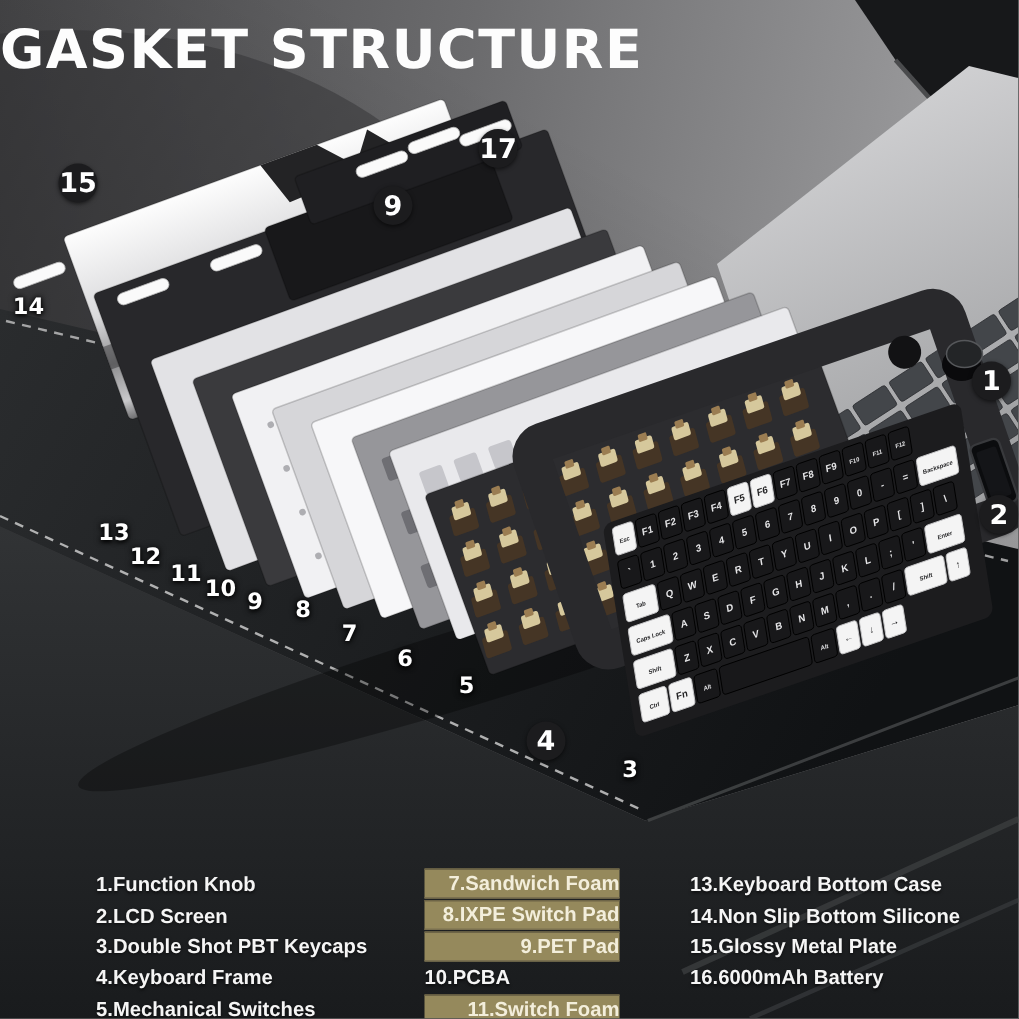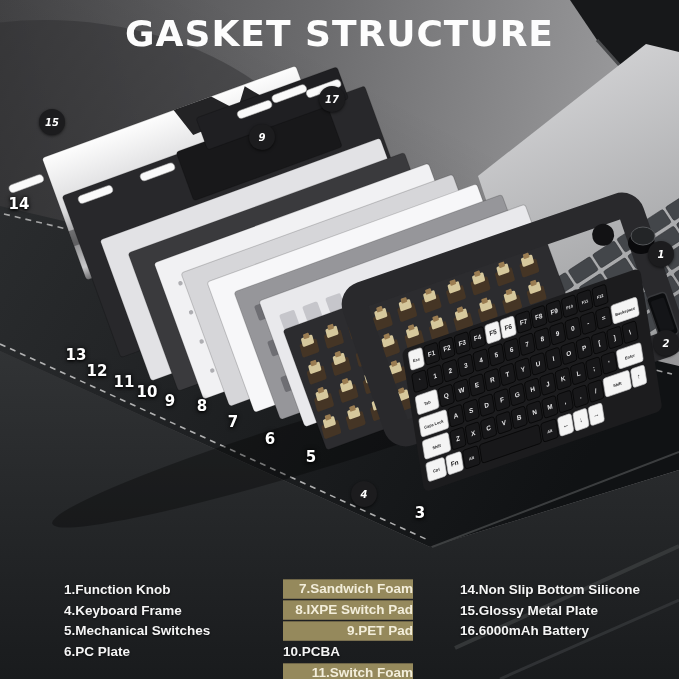--- a/index.html
+++ b/index.html
@@ -1,28 +1,28 @@
 <!DOCTYPE html>
 <html><head>
 <meta charset="utf-8">
 <style>
   html,body{margin:0;padding:0;background:#555;}
   .stage{position:relative;width:679px;height:679px;overflow:hidden;
          font-family:"Liberation Sans",sans-serif;
          background:linear-gradient(100deg,#474749 0%,#6b6b6d 40%,#9b9b9d 82%,#a9a9ab 100%);}
   #scene{position:absolute;left:0;top:0;}
-  .title{position:absolute;top:13px;left:0;right:0;text-align:center;
+  .title{position:absolute;top:13px;left:0;right:0;text-align:left;
          font-family:"DejaVu Sans",sans-serif;font-weight:bold;font-size:36px;
          letter-spacing:1px;color:#fdfdfd;}
   
   .co{position:absolute;transform:translate(-50%,-50%);color:#fff;
       font-family:"DejaVu Sans",sans-serif;font-weight:bold;z-index:5;}
   .co.circle{width:26px;height:26px;background:#1c1c1e;border-radius:50%;
-      display:flex;align-items:center;justify-content:center;font-size:10px;
-      box-shadow:0 1px 3px rgba(0,0,0,.6);font-style:italic;}
+      display:flex;align-items:center;justify-content:center;font-size:18px;
+      box-shadow:0 1px 3px rgba(0,0,0,.6);}
   .co.plain{font-size:15px;text-shadow:0 1px 3px #000,0 0 5px rgba(0,0,0,.9);text-align:center;}
   
   #legend{position:absolute;left:0;top:546px;width:679px;z-index:6;}
   .l-col{position:absolute;top:0;margin-top:33px;}
   .l-col.c0{left:64px;} .l-col.c1{left:283px;text-align:right;} .l-col.c2{left:460px;}
   .l-item{height:20.8px;display:flex;align-items:center;}
   .l-text{font-size:13.5px;font-weight:bold;color:#f5f5f5;white-space:nowrap;
           text-shadow:0 1px 2px rgba(0,0,0,.6);}
   .l-text.hl{display:inline-block;width:124px;background:#95895c;color:#f3eedb;
           padding:1px 0 2px 6px;border-top:1px solid #6e6547;border-bottom:1px solid #7a7050;
@@ -616,20 +616,26 @@
   <div class="co circle" style="left:52px;top:122px">15</div>
   <div class="co circle" style="left:262px;top:137px">9</div>
   <div class="co circle" style="left:332px;top:99px">17</div>
 
   <div id="legend">
     <div class="l-col c0" id="legend-col-0">
         <div class="l-item">
           <span class="l-text">1.Function Knob</span>
         </div>
         <div class="l-item">
+          <span class="l-text">2.LCD Screen</span>
+        </div>
+        <div class="l-item">
+          <span class="l-text">3.Double Shot PBT Keycaps</span>
+        </div>
+        <div class="l-item">
           <span class="l-text">4.Keyboard Frame</span>
         </div>
         <div class="l-item">
           <span class="l-text">5.Mechanical Switches</span>
         </div>
         <div class="l-item">
           <span class="l-text">6.PC Plate</span>
         </div>
       </div>
     <div class="l-col c1" id="legend-col-1">
@@ -643,20 +649,23 @@
           <span class="l-text hl">9.PET Pad</span>
         </div>
         <div class="l-item">
           <span class="l-text">10.PCBA</span>
         </div>
         <div class="l-item">
           <span class="l-text hl">11.Switch Foam</span>
         </div>
       </div>
     <div class="l-col c2" id="legend-col-2">
+        <div class="l-item">
+          <span class="l-text">13.Keyboard Bottom Case</span>
+        </div>
         <div class="l-item">
           <span class="l-text">14.Non Slip Bottom Silicone</span>
         </div>
         <div class="l-item">
           <span class="l-text">15.Glossy Metal Plate</span>
         </div>
         <div class="l-item">
           <span class="l-text">16.6000mAh Battery</span>
         </div>
       </div>

